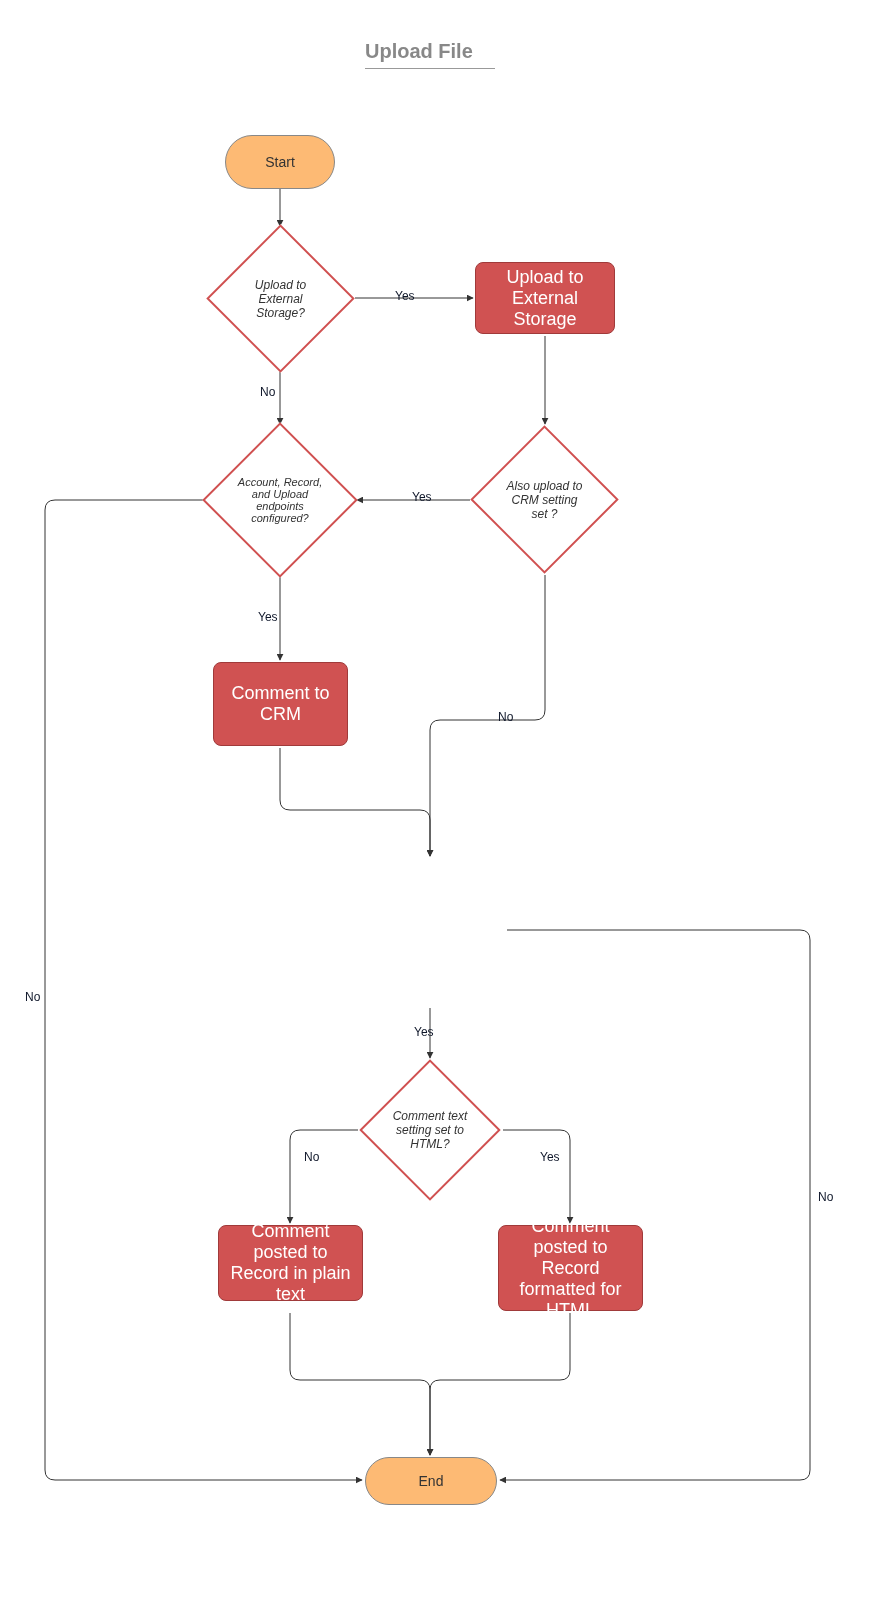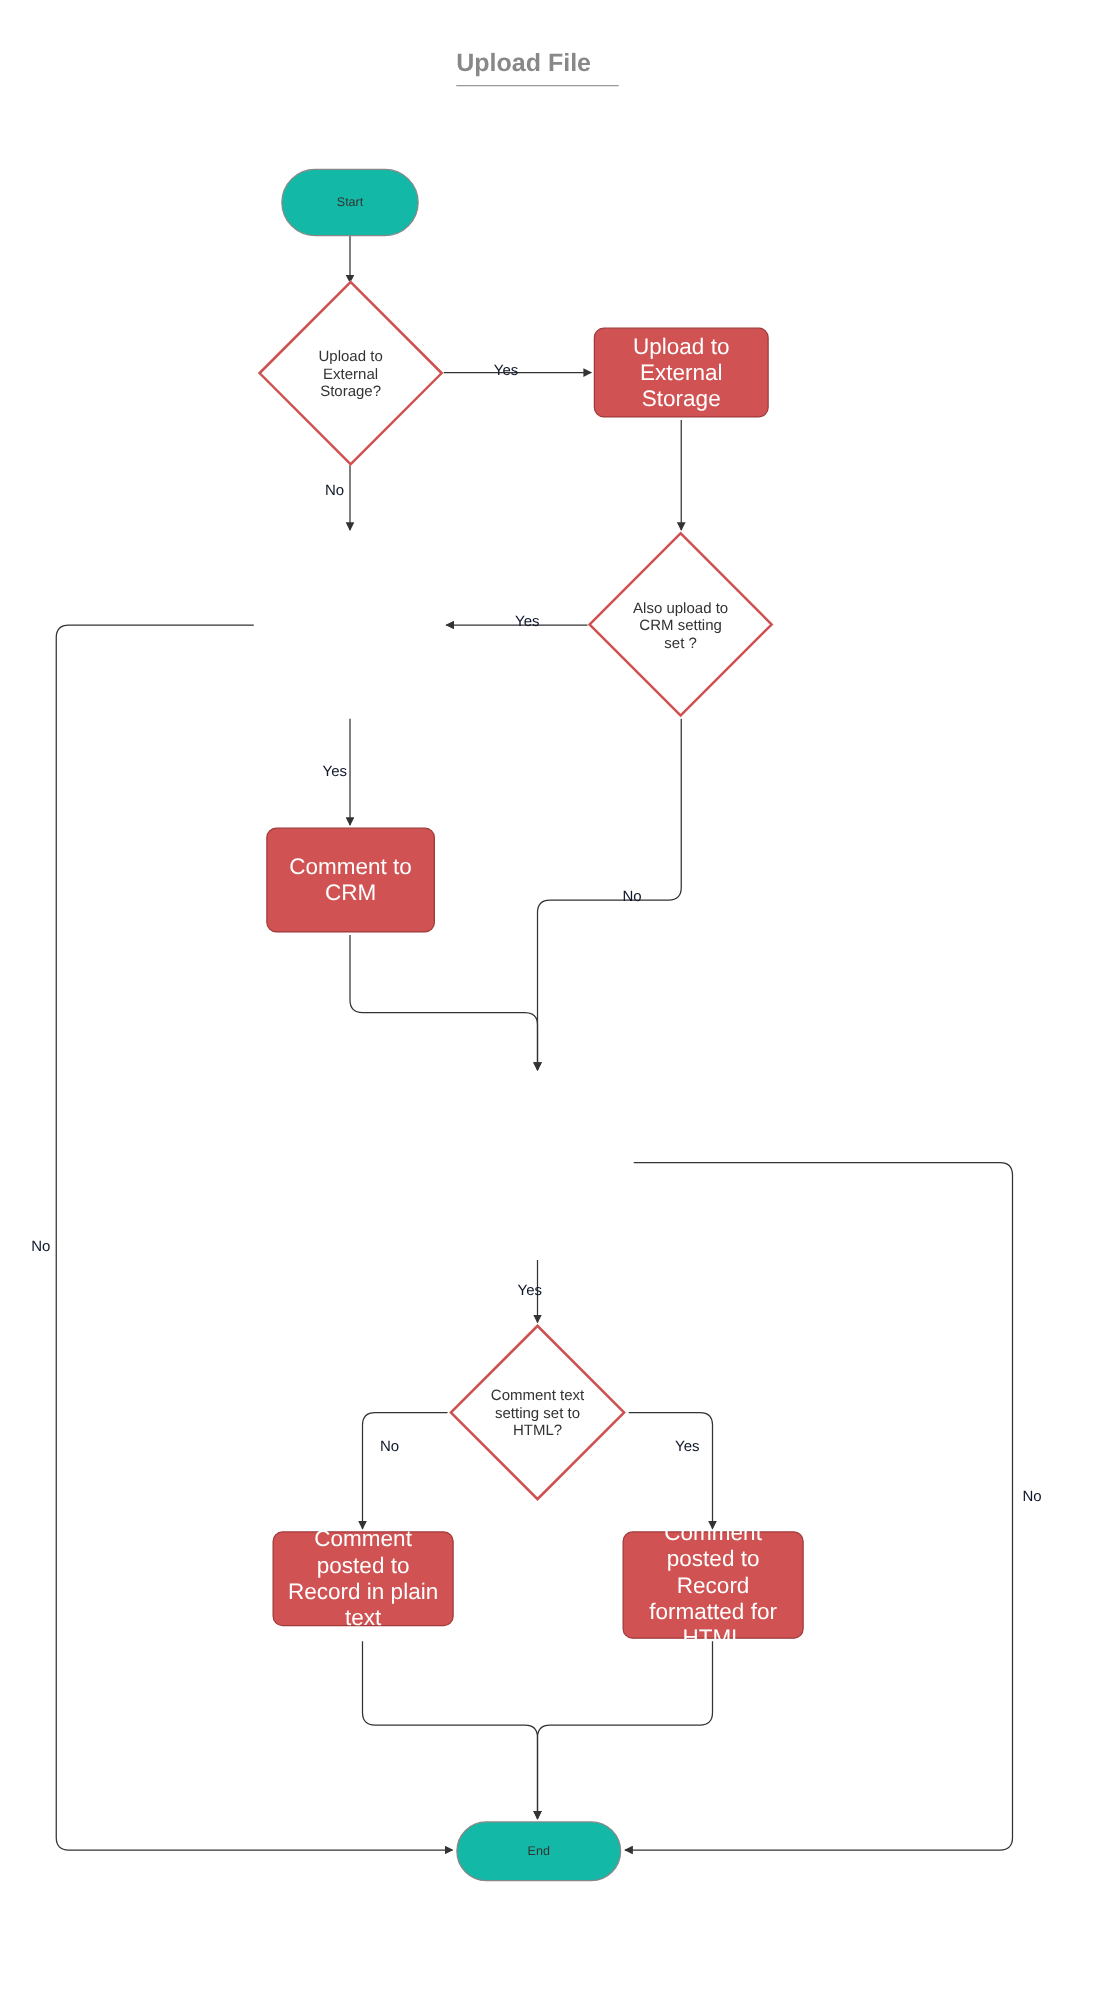--- a/index.html
+++ b/index.html
@@ -17,27 +17,27 @@
     position: absolute;
     font-size: 20px;
     font-weight: bold;
     color: #888888;
     text-align: left;
     border-bottom: 1px solid #999;
     padding-bottom: 5px;
   }
   .terminator {
     position: absolute;
-    background: #14b8a6;
+    background: #fdba74;
     border: 1px solid #888;
     border-radius: 28px;
     display: flex;
     align-items: center;
     justify-content: center;
-    font-size: 10px;
+    font-size: 14px;
     color: #333;
     text-align: center;
     box-sizing: border-box;
   }
   .process {
     position: absolute;
     background: #d05252;
     border: 1px solid #a03a3a;
     border-radius: 8px;
     display: flex;
@@ -63,20 +63,21 @@
   .decision .dlabel {
     position: absolute;
     top: 0; left: 0; right: 0; bottom: 0;
     display: flex;
     align-items: center;
     justify-content: center;
     text-align: center;
     font-size: 12px;
     color: #333;
     padding: 0 12px;
+    font-style: italic;
   }
   .edge-label {
     position: absolute;
     font-size: 12px;
     color: #0f172a;
     background: transparent;
   }
 </style>
 </head>
 <body>
@@ -136,20 +137,24 @@
 
   <div class="process" style="left:475px;top:262px;width:140px;height:72px">
     <span>Upload to External Storage</span>
   </div>
 
   <div class="decision" style="left:492px;top:447px;width:105px;height:105px">
     <div class="diamond"></div>
     <div class="dlabel">Also upload to CRM setting set ?</div>
   </div>
 
+  <div class="decision" style="left:225px;top:445px;width:110px;height:110px">
+    <div class="diamond"></div>
+    <div class="dlabel" style="font-size:11px">Account, Record, and Upload endpoints configured?</div>
+  </div>
 
   <div class="process" style="left:213px;top:662px;width:135px;height:84px">
     <span>Comment to CRM</span>
   </div>
 
 
   <div class="decision" style="left:380px;top:1080px;width:100px;height:100px">
     <div class="diamond"></div>
     <div class="dlabel">Comment text setting set to HTML?</div>
   </div>

